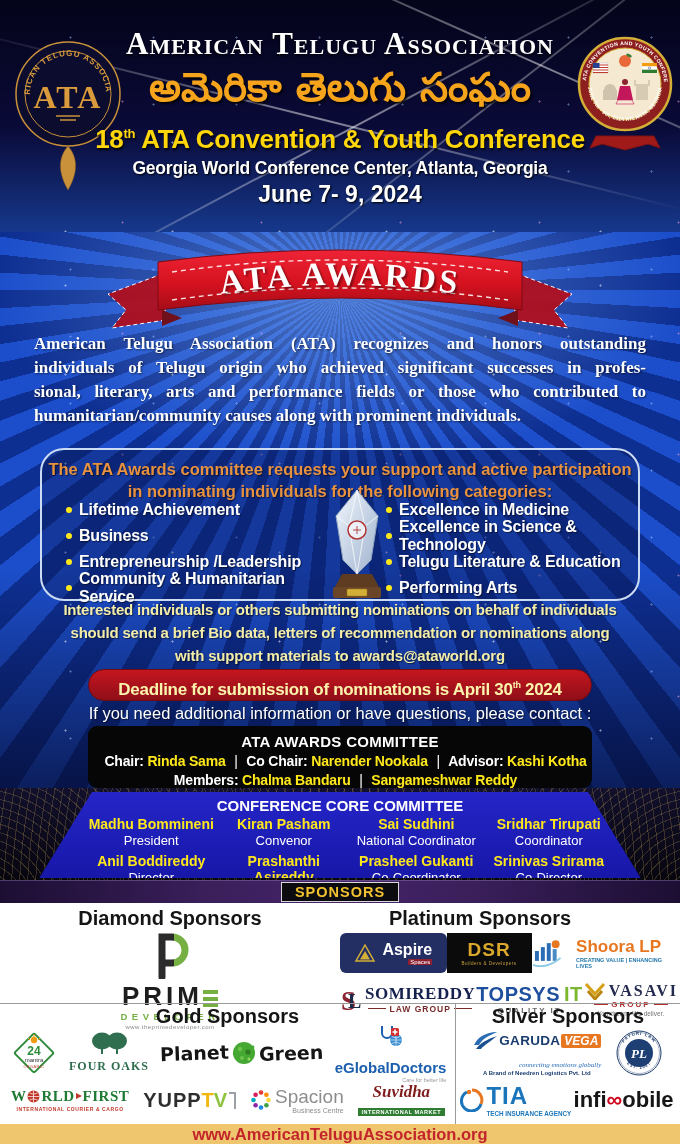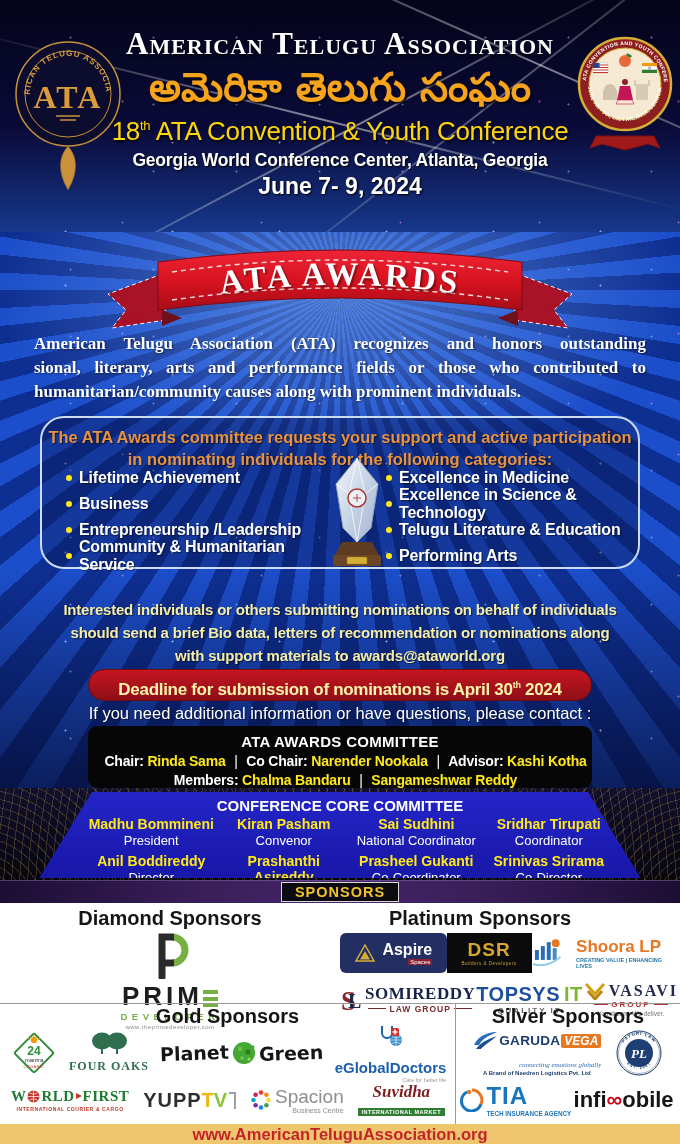--- a/index.html
+++ b/index.html
@@ -19,41 +19,41 @@
     background:linear-gradient(90deg,rgba(255,255,255,0),rgba(255,255,255,.5),rgba(255,255,255,0));}
   .b1{top:118px;left:-60px;transform:rotate(14deg);}
   .b2{top:128px;left:-30px;transform:rotate(-28deg);}
   .b3{top:64px;right:-240px;transform:rotate(24deg);}
   .b4{top:96px;right:-200px;transform:rotate(-38deg);opacity:.7;}
   .head-txt{position:absolute;left:0;right:0;top:26px;text-align:center;}
   .org{font-family:"Liberation Serif",serif;font-variant:small-caps;font-weight:700;
        font-size:31px;color:#fff;letter-spacing:1px;text-shadow:0 2px 3px rgba(0,0,0,.85);}
   .tel{font-family:"DejaVu Sans",sans-serif;font-size:40px;font-weight:700;color:#f7a41d;
        line-height:1.25;text-shadow:2px 2px 2px rgba(0,0,0,.75);}
-  .evt{font-size:26px;font-weight:400;color:#ffd60a;letter-spacing:-.3px;margin-top:4px;
+  .evt{font-size:26px;font-weight:700;color:#ffd60a;letter-spacing:-.3px;margin-top:12px;
        text-shadow:1px 2px 2px rgba(0,0,0,.85);}
   .evt sup{font-size:13px;}
   .ven{font-size:17.5px;font-weight:700;color:#fff;margin-top:3px;letter-spacing:-.2px;
        text-shadow:1px 1px 2px #000;}
   .dat{font-size:23px;font-weight:700;color:#fff;margin-top:2px;text-shadow:1px 1px 2px #000;}
   .ata-logo{position:absolute;left:12px;top:32px;}
   .seal{position:absolute;left:576px;top:34px;}
   
   .sec-burst{position:absolute;left:0;top:232px;width:680px;height:648px;
     background:
       linear-gradient(180deg,rgba(2,4,30,0) 52%,rgba(2,4,30,.85) 97%),
       radial-gradient(ellipse 85% 45% at 50% 9%,rgba(140,190,255,.5),rgba(20,50,150,0) 60%),
       repeating-conic-gradient(from 0deg at 50% 9%,#1c4ecb 0 3deg,#0e2f92 3deg 6deg);}
   .ribbon{position:absolute;left:100px;top:8px;width:480px;height:100px;}
   .intro{position:absolute;left:34px;top:100px;width:612px;font-family:"Liberation Serif",serif;
          font-weight:700;font-size:17px;line-height:24px;color:#fff;
          text-shadow:1px 1px 2px rgba(0,0,0,.55);}
   .j{text-align:justify;text-align-last:justify;}
   .jl{text-align:left;}
-  .catbox{position:absolute;left:40px;top:184px;width:600px;height:153px;box-sizing:border-box;
+  .catbox{position:absolute;left:40px;top:216px;width:600px;height:153px;box-sizing:border-box;
           border:2px solid #ccdcf2;border-radius:24px;background:rgba(8,20,80,.38);}
   .cat-head{padding-top:9px;text-align:center;font-size:16.5px;font-weight:700;color:#e8923f;
             line-height:1.32;text-shadow:1px 1px 1px rgba(0,0,0,.5);}
   .cat-col{position:absolute;top:47px;}
   .col-l{left:24px;width:258px;}
   .col-r{left:344px;width:250px;}
   .cat-item{display:flex;align-items:center;height:26px;font-weight:700;font-size:16px;
             color:#fff;letter-spacing:-.2px;text-shadow:1px 1px 1px rgba(0,0,0,.5);}
   .bullet{width:6px;height:6px;border-radius:50%;background:#ffe81a;margin-right:7px;flex:none;}
   .trophy{position:absolute;left:280px;top:38px;}
@@ -107,21 +107,21 @@
   .pla-row{display:flex;align-items:center;justify-content:space-between;height:46px;padding:0 2px;}
   .sp-aspire{width:108px;height:40px;background:#232f63;border-radius:6px;display:flex;
              align-items:center;justify-content:center;gap:6px;}
   .asp-name{color:#fff;font-size:16px;font-weight:700;line-height:1;}
   .asp-sub{display:block;background:#8c2030;color:#fff;font-size:6px;padding:0 2px;margin-top:1px;
            text-align:right;width:max-content;margin-left:auto;}
   .sp-dsr{width:86px;height:40px;background:#0b0b0b;display:flex;flex-direction:column;
           align-items:center;justify-content:center;}
   .dsr-name{color:#d8a72c;font-size:19px;font-weight:700;letter-spacing:1px;line-height:1;}
   .dsr-sub{color:#c9a23c;font-size:4.5px;letter-spacing:.5px;margin-top:2px;}
-  .sp-shoora{display:flex;align-items:flex-start;gap:15px;}
+  .sp-shoora{display:flex;align-items:center;gap:15px;}
   .sho-name{color:#e87722;font-size:17px;font-weight:700;line-height:1;}
   .sho-tag{color:#2277aa;font-size:5.5px;font-weight:700;margin-top:2px;}
   .sp-som{display:flex;align-items:center;gap:3px;}
   .som-name{font-family:"Liberation Serif",serif;font-size:17px;font-weight:700;color:#15224d;
             letter-spacing:.5px;line-height:1;}
   .som-sub{font-size:8.5px;font-weight:700;color:#7a2a2a;letter-spacing:1px;margin-top:2px;
            display:flex;align-items:center;justify-content:center;}
   .som-sub::before,.som-sub::after{content:"";display:inline-block;width:18px;height:1px;
            background:#7a2a2a;margin:0 3px;}
   .sp-top{text-align:center;}
@@ -287,20 +287,21 @@
       <path d="M58,22 Q240,-2 422,22 L422,70 Q240,46 58,70 Z" fill="url(#rg)" stroke="#7e0a14" stroke-width="1"></path>
       <path d="M72,32 Q240,8 408,32" fill="none" stroke="#ffffff" stroke-width="1.4" stroke-dasharray="5 4" opacity=".85"></path>
       <path d="M72,60 Q240,36 408,60" fill="none" stroke="#ffffff" stroke-width="1.4" stroke-dasharray="5 4" opacity=".85"></path>
       <text font-family="Liberation Serif,serif" font-weight="bold" font-size="33" fill="#ffffff" letter-spacing="3" style="text-shadow:2px 2px 2px rgba(0,0,0,.4)">
         <textPath href="#ribArc" startOffset="50%" text-anchor="middle">ATA AWARDS</textPath>
       </text>
     </svg>
 
     <div class="intro">
       <div class="j">American Telugu Association (ATA) recognizes and honors outstanding</div>
+      <div class="j">individuals of Telugu origin who achieved significant successes in profes-</div>
       <div class="j">sional, literary, arts and performance fields or those who contributed to</div>
       <div class="jl">humanitarian/community causes along with prominent individuals.</div>
     </div>
 
     <div class="catbox">
       <div class="cat-head">
         <div>The ATA Awards committee requests your support and active participation</div>
         <div>in nominating individuals for the following categories:</div>
       </div>
       <div class="cat-col col-l">

